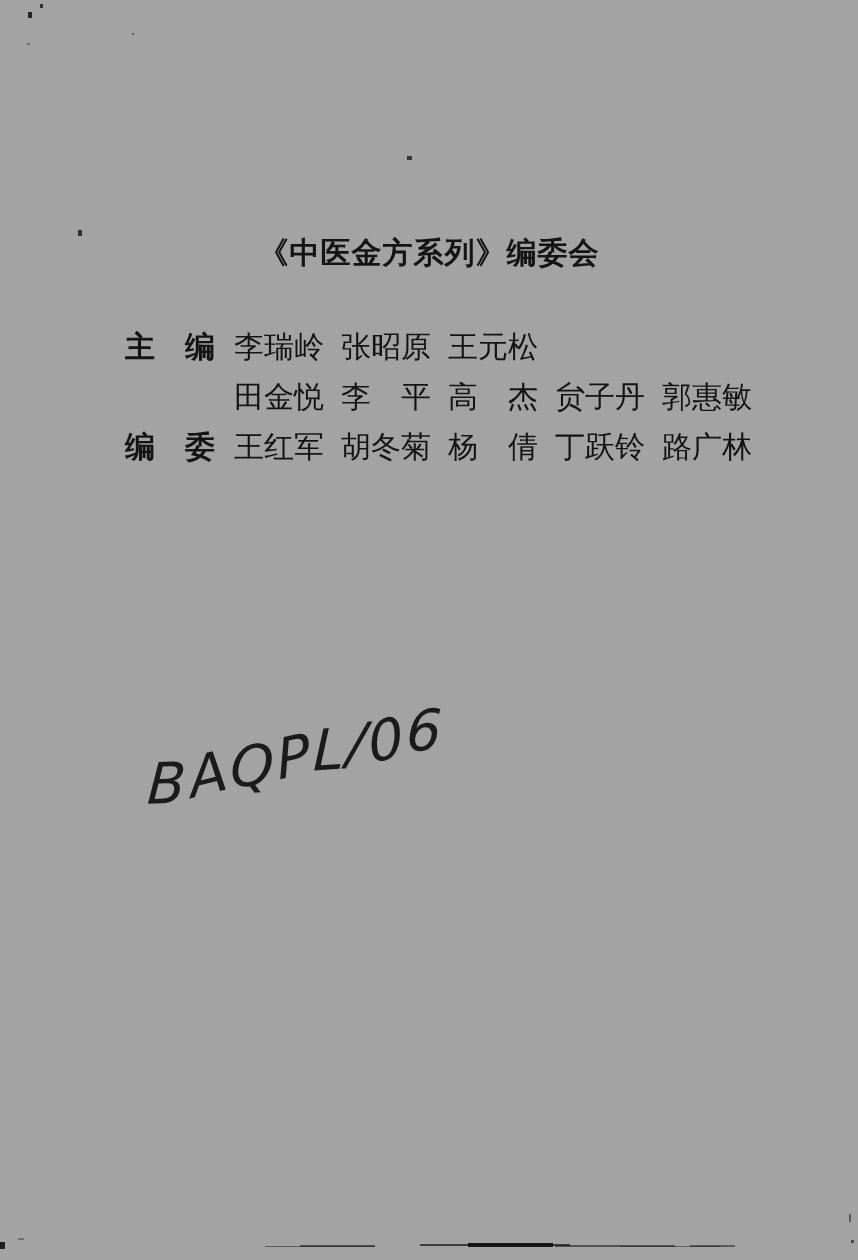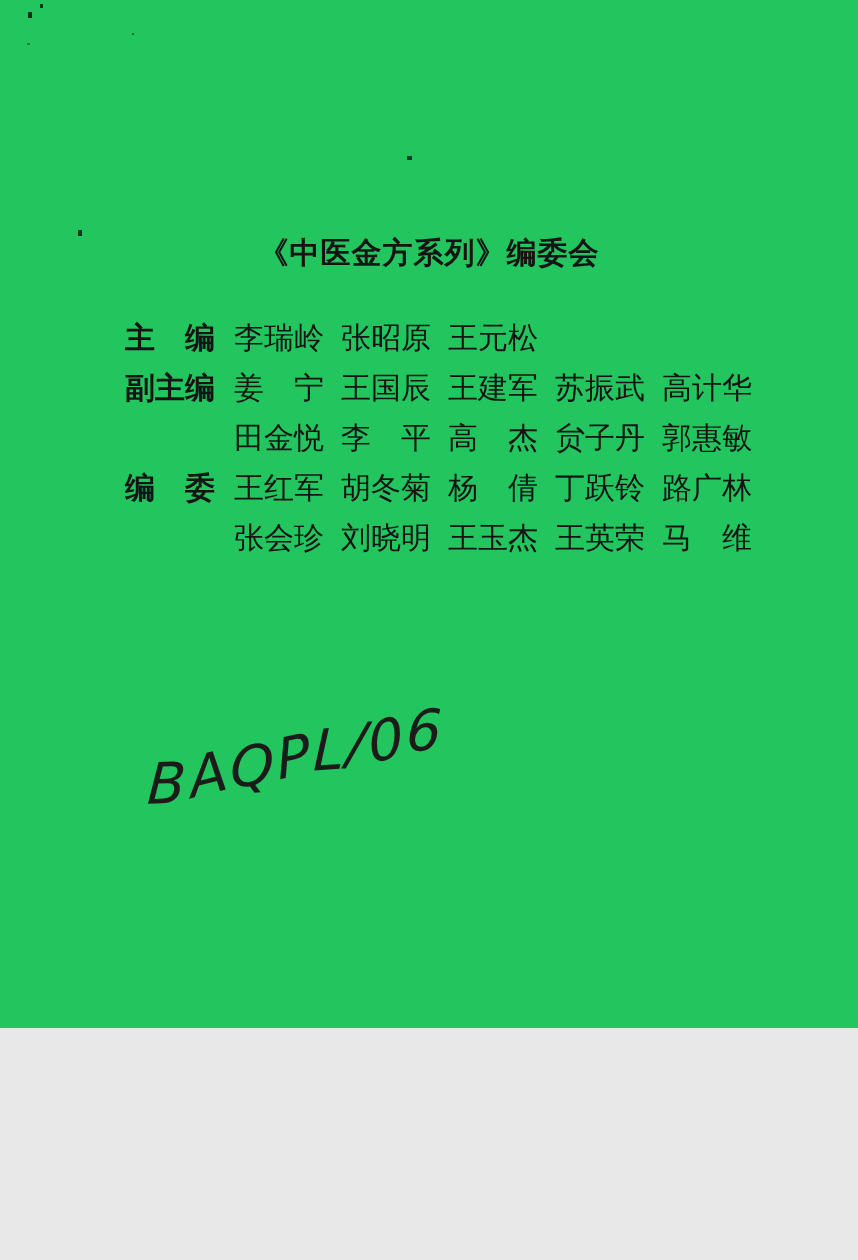--- a/index.html
+++ b/index.html
@@ -3,22 +3,22 @@
 <meta charset="utf-8">
 <style>
   html, body {
     margin: 0;
     padding: 0;
     background: #e8e8e8;
   }
   .page {
     position: relative;
     width: 858px;
-    height: 1028px;
-    background: #22c55e;
+    height: 1260px;
+    background: #a3a3a3;
     overflow: hidden;
     color: #141414;
   }
   .title {
     position: absolute;
     top: 233px;
     left: 0;
     width: 100%;
     text-align: center;
     font-family: "DejaVu Sans", "Liberation Sans", sans-serif;
@@ -27,21 +27,21 @@
     letter-spacing: 1px;
     white-space: pre;
   }
   .board {
     position: absolute;
     top: 318px;
     left: 125px;
   }
   .row {
     display: flex;
-    align-items: flex-start;
+    align-items: flex-end;
     height: 50px;
     font-size: 30px;
   }
   .row-label {
     width: 90px;
     margin-right: 19px;
     font-family: "DejaVu Sans", "Liberation Sans", sans-serif;
     font-weight: 700;
     white-space: pre;
     flex: 0 0 auto;
@@ -89,56 +89,40 @@
 
   <div class="board">
 
     <div class="row">
       <span class="row-label">主　编</span>
       <span class="name">李瑞岭</span>
       <span class="name">张昭原</span>
       <span class="name">王元松</span>
     </div>
 
-    <div class="row">
-      <span class="row-label">副主编</span>
-      <span class="name">姜　宁</span>
-      <span class="name">王国辰</span>
-      <span class="name">王建军</span>
-      <span class="name">苏振武</span>
-      <span class="name">高计华</span>
-    </div>
 
 
     <div class="row">
       <span class="row-label"></span>
       <span class="name">田金悦</span>
       <span class="name">李　平</span>
       <span class="name">高　杰</span>
       <span class="name">贠子丹</span>
       <span class="name">郭惠敏</span>
     </div>
 
     <div class="row">
       <span class="row-label">编　委</span>
       <span class="name">王红军</span>
       <span class="name">胡冬菊</span>
       <span class="name">杨　倩</span>
       <span class="name">丁跃铃</span>
       <span class="name">路广林</span>
     </div>
 
-    <div class="row">
-      <span class="row-label"></span>
-      <span class="name">张会珍</span>
-      <span class="name">刘晓明</span>
-      <span class="name">王玉杰</span>
-      <span class="name">王英荣</span>
-      <span class="name">马　维</span>
-    </div>
 
   </div>
 
   <div class="handwriting"><span class="hw-char">B</span><span class="hw-char">A</span><span class="hw-char">Q</span><span class="hw-char">P</span><span class="hw-char">L</span><span class="hw-char">/</span><span class="hw-char">0</span><span class="hw-char">6</span></div>
 
   <div class="speck" style="left:40px; top:4px;  width:3px; height:4px; opacity:.8;"></div>
   <div class="speck" style="left:28px; top:12px; width:4px; height:6px; opacity:.85;"></div>
   <div class="speck" style="left:27px; top:43px; width:3px; height:2px; opacity:.35;"></div>
   <div class="speck" style="left:132px; top:33px; width:2px; height:2px; opacity:.5;"></div>
   <div class="speck" style="left:78px; top:230px; width:4px; height:6px; opacity:.8;"></div>

